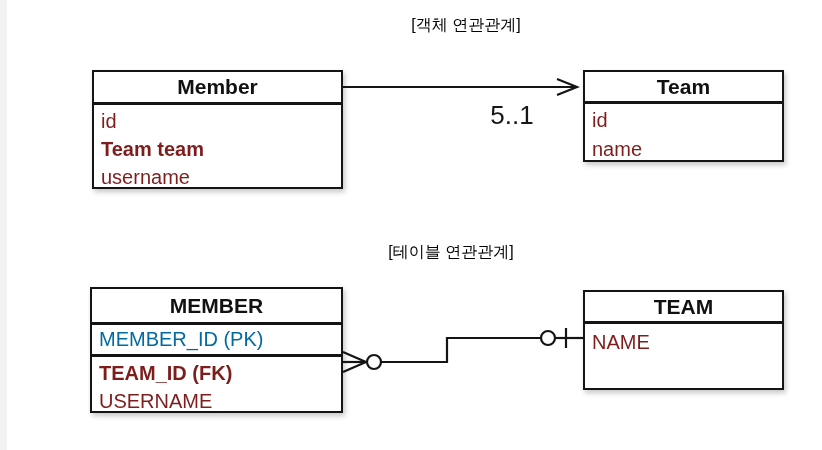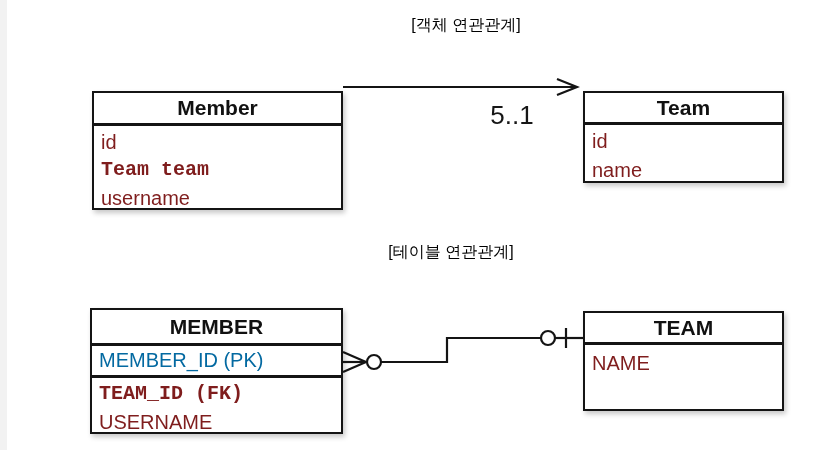--- a/index.html
+++ b/index.html
@@ -32,21 +32,20 @@
   }
   #object-title { left: 341px; top: 15px; width: 250px; }
   #table-title  { left: 326px; top: 242px; width: 250px; }
 
   .entity-box {
     position: absolute;
     box-sizing: border-box;
     border: 2px solid #141414;
     background: #ffffff;
     box-shadow: 2px 3px 5px rgba(0,0,0,0.22);
-    margin-top: 21px;
   }
   .entity-header {
     box-sizing: border-box;
     border-bottom: 3px solid #141414;
     font-weight: bold;
     text-align: center;
     font-size: 21px;
     color: #111111;
     display: flex;
     align-items: center;
@@ -55,21 +54,21 @@
   .entity-body {
     box-sizing: border-box;
     padding: 2px 0 0 7px;
   }
   .field-line {
     font-size: 20px;
     line-height: 28px;
     color: #7f1d1d;
     white-space: nowrap;
   }
-  .field-line.bold { font-weight: bold; font-family: Liberation Mono, monospace; }
+  .field-line.bold { font-weight: bold; }
   .pk-row {
     box-sizing: border-box;
     border-bottom: 3px solid #141414;
     font-size: 20px;
     color: #0369a1;
     padding-left: 7px;
     display: flex;
     align-items: center;
     white-space: nowrap;
   }

